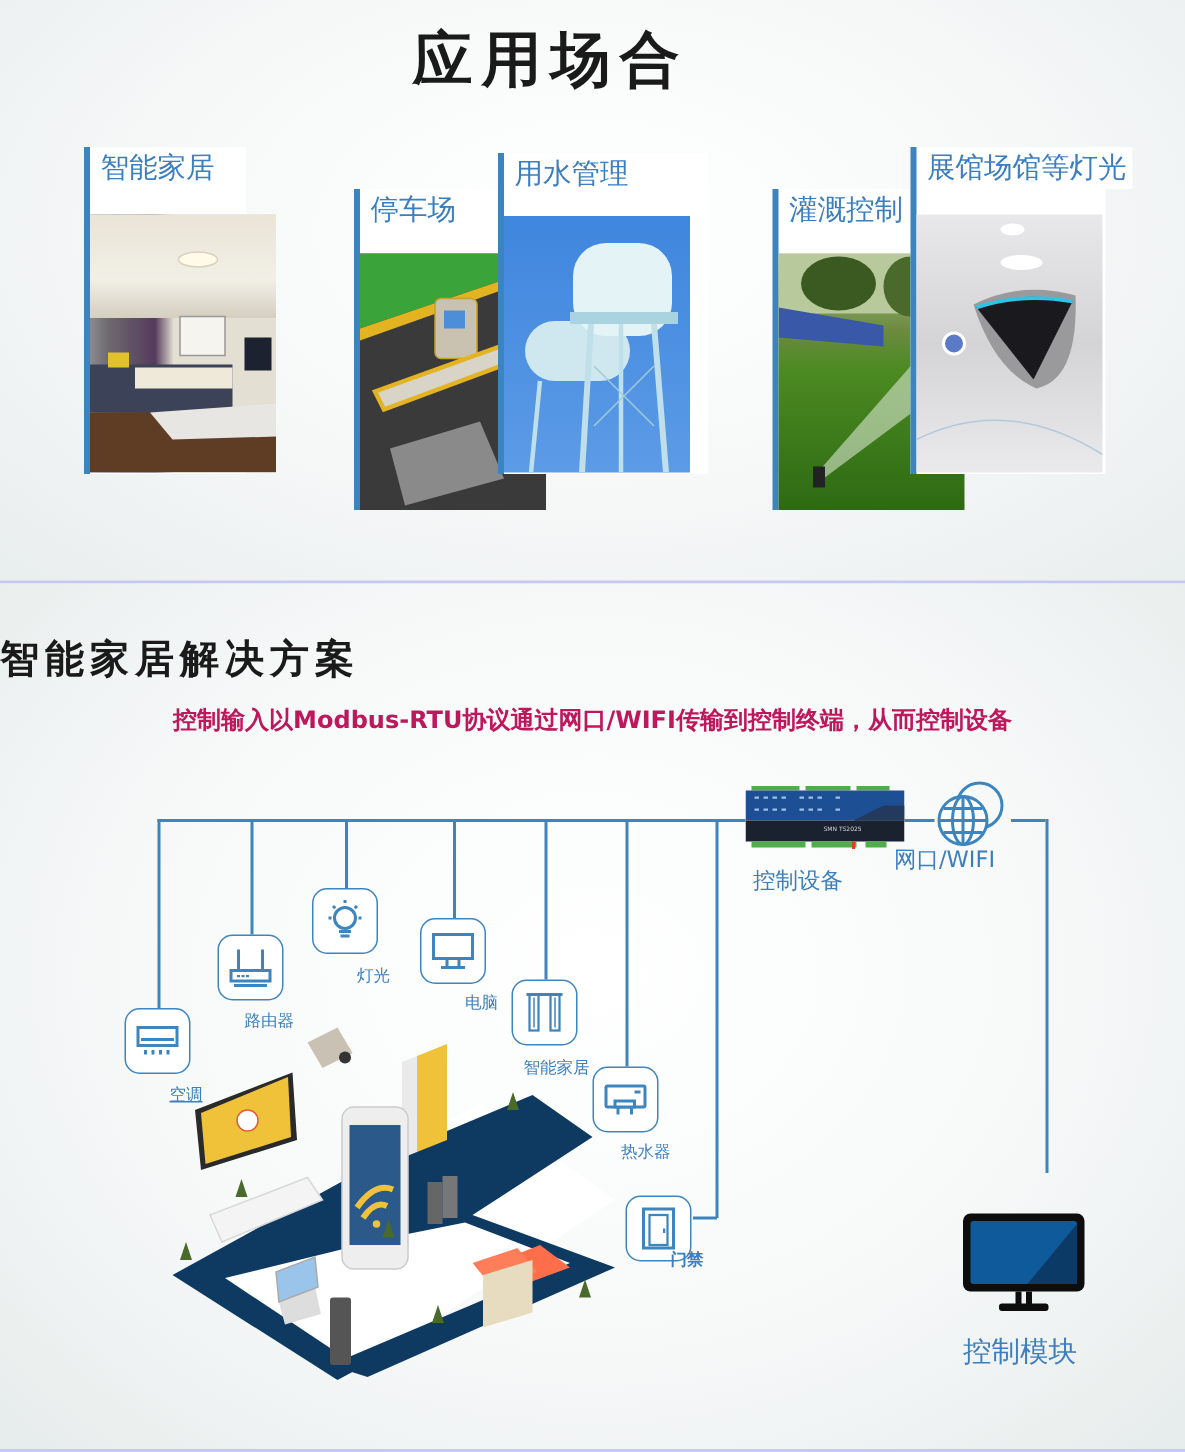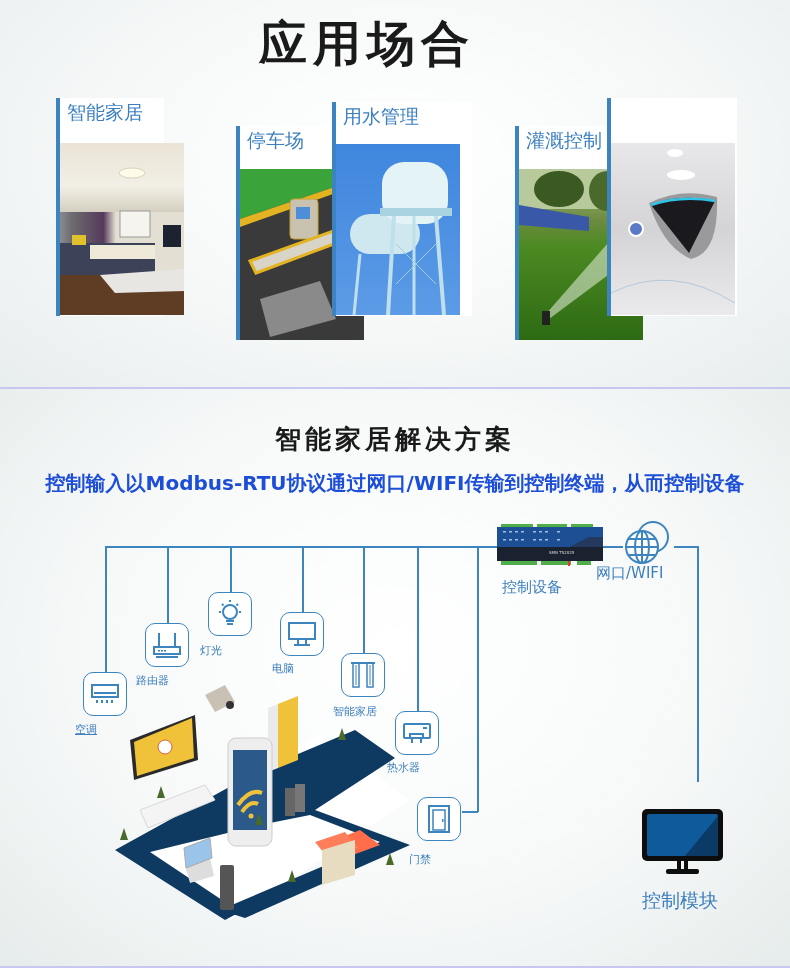--- a/index.html
+++ b/index.html
@@ -20,21 +20,21 @@
   .section-bottom {
     position: absolute; left: 0; top: 389px; width: 790px; height: 577px;
     background: radial-gradient(ellipse at 50% 45%, #ffffff 0%, #f7f9f9 55%, #e6eceb 100%);
   }
   .divider-bottom {
     position: absolute; left: 0; top: 966px; width: 790px; height: 2px;
     background: #c7c8ef;
   }
   .main-title {
     position: absolute; left: 0; top: 12px; width: 734px; text-align: center;
-    font-size: 48px; font-weight: bold; color: #1a1a1a; letter-spacing: 6px;
+    font-size: 40px; font-weight: bold; color: #1a1a1a; letter-spacing: 6px;
   }
   .card {
     position: absolute; background: #fff;
     border-left: 4px solid #3b84bf;
   }
   .card-label {
     position: absolute; left: 7px; top: 0;
     font-size: 19px; color: #3b7fc0; white-space: nowrap; line-height: 28px;
     background: #fff; padding-right: 4px;
   }
@@ -46,36 +46,36 @@
     background:
       linear-gradient(180deg, #e9e4d6 0%, #f2efe6 25%, #d4cfc0 40%, transparent 40%),
       linear-gradient(90deg, #8a8a90 0%, #6d6a6f 10%, #553a5c 35%, #e3dfd2 45%, #e3dfd2 100%);
   }
   .scene-parking { background: #3a3a3a; }
   .scene-water { background: linear-gradient(180deg, #3f86de 0%, #5c9be6 100%); }
   .scene-irrigation { background: linear-gradient(180deg, #a9c08c 0%, #6c8b40 30%, #4c8a22 45%, #2d6a13 100%); }
   .scene-exhibit { background: linear-gradient(180deg, #e8e8ea 0%, #d4d4d6 50%, #eaeaec 100%); }
 
   .sub-title {
-    position: absolute; left: 0; top: 422px; width: 790px; text-align: center;
+    position: absolute; left: 0; top: 422px; width: 790px; 
     font-size: 26px; font-weight: bold; color: #1a1a1a; letter-spacing: 4px;
   }
   .sub-desc {
     position: absolute; left: 0; top: 470px; width: 790px; text-align: center;
-    font-size: 20px; color: #1d4ed8; font-weight: bold;
+    font-size: 16px; color: #be185d; font-weight: bold;
   }
   .line { position: absolute; background: #3d85bf; }
   .icon-box {
     position: absolute; width: 44px; height: 44px;
     border: 1.5px solid #3d85bf; border-radius: 10px; background: #fff;
     display: flex; align-items: center; justify-content: center;
   }
   .icon-label {
     position: absolute; font-size: 11px; color: #3d7fbd; white-space: nowrap;
-    text-align: left; width: 60px;
+    text-align: right; width: 60px;
   }
   .blue-label {
     position: absolute; font-size: 15px; color: #3d7fbd; white-space: nowrap;
   }
 </style>
 </head>
 <body>
 
 <div class="section-top"></div>
 <div class="divider"></div>
@@ -141,20 +141,21 @@
       <ellipse cx="40" cy="20" rx="25" ry="18" fill="#3a5a22"></ellipse>
       <ellipse cx="88" cy="22" rx="18" ry="20" fill="#4a6a2c"></ellipse>
       <polygon points="0,36 70,48 70,62 0,56" fill="#3a58a8"></polygon>
       <polygon points="26,146 110,50 124,40 124,80 30,150" fill="#e8f0e0" opacity="0.55"></polygon>
       <rect x="23" y="142" width="8" height="14" fill="#222"></rect>
     </svg>
   </div>
 </div>
 
 <div class="card" style="left:607px; top:98px; width:130px; height:218px;">
+  <div class="card-label">展馆场馆等灯光</div>
   <div class="card-img scene-exhibit" style="left:0; top:45px; width:124px; height:172px;">
     <svg width="124" height="172" viewBox="0 0 124 172">
       <ellipse cx="64" cy="10" rx="8" ry="4" fill="#fff"></ellipse>
       <ellipse cx="70" cy="32" rx="14" ry="5" fill="#fff"></ellipse>
       <path d="M38,60 Q70,44 106,54 Q108,110 80,116 Q52,104 38,60 Z" fill="#9a9a9c"></path>
       <path d="M40,62 Q70,50 104,58 L78,110 Z" fill="#1a1a1e"></path>
       <path d="M40,62 Q70,52 104,58" stroke="#2ec4e8" stroke-width="2.5" fill="none"></path>
       <circle cx="25" cy="86" r="7" fill="#5a7ac8" stroke="#fff" stroke-width="2"></circle>
       <path d="M0,150 Q60,120 124,160" stroke="#b4c8dc" fill="none"></path>
     </svg>
@@ -252,21 +253,21 @@
 </div>
 <div class="icon-label" style="left:387px; top:760px;">热水器</div>
 
 <div class="icon-box" style="left:417px; top:797px;">
   <svg width="28" height="30" viewBox="0 0 28 30">
     <rect x="4" y="2" width="20" height="26" fill="none" stroke="#3d85bf" stroke-width="2"></rect>
     <rect x="8" y="6" width="12" height="20" fill="none" stroke="#3d85bf" stroke-width="1.5"></rect>
     <rect x="17" y="15" width="1.5" height="3" fill="#3d85bf"></rect>
   </svg>
 </div>
-<div class="icon-label" style="left:409px; top:852px;">门禁</div>
+<div class="icon-label" style="left:409px; top:832px;font-weight:bold;">门禁</div>
 
 <div style="position:absolute; left:497px; top:524px; width:106px; height:42px;">
   <svg width="106" height="42" viewBox="0 0 106 42">
     <rect x="4" y="0" width="32" height="3" fill="#4fae4a"></rect>
     <rect x="40" y="0" width="30" height="3" fill="#4fae4a"></rect>
     <rect x="74" y="0" width="22" height="3" fill="#4fae4a"></rect>
     <rect x="0" y="3" width="106" height="20" fill="#1d4f94"></rect>
     <polygon points="72,23 92,13 106,13 106,23" fill="#233a5e"></polygon>
     <rect x="0" y="23" width="106" height="14" fill="#1a2230"></rect>
     <g fill="#9cc0ea">

